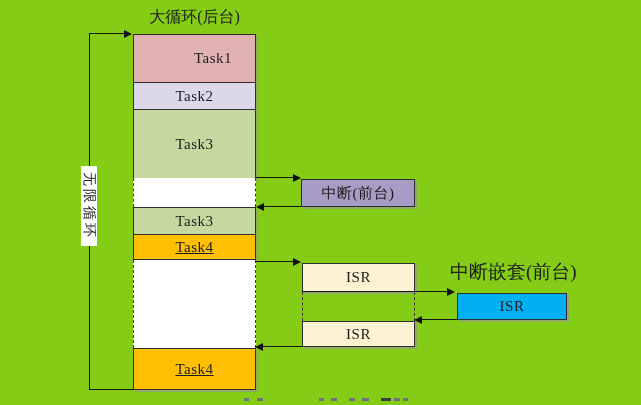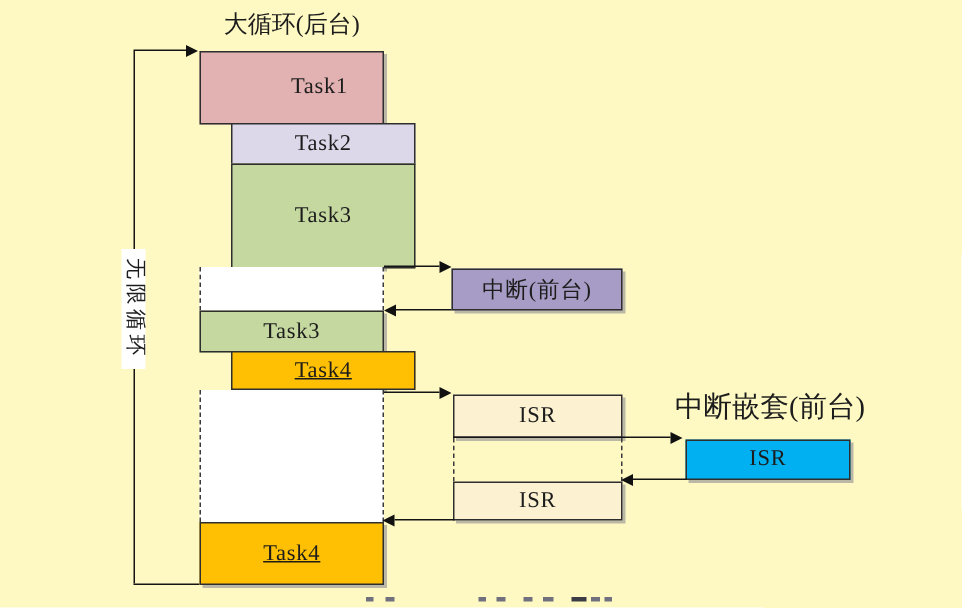--- a/index.html
+++ b/index.html
@@ -1,31 +1,31 @@
 <!DOCTYPE html>
 <html><head>
 <meta charset="utf-8">
 <style>
   html,body{margin:0;padding:0;background:#ffffff;}
   .canvas{
-    position:relative;width:641px;height:405px;background:#fef9c3;overflow:hidden;
+    position:relative;width:641px;height:405px;background:#84cc16;overflow:hidden;
     font-family:"Liberation Serif","DejaVu Serif",serif;color:#1c1c1c;
   }
   .txt{position:absolute;font-size:19px;line-height:1;white-space:nowrap;}
   .center{text-align:center;}
   
   .box{
     position:absolute;box-sizing:border-box;border:1px solid #2e2e2e;
     display:flex;align-items:center;justify-content:center;
     font-size:15px;letter-spacing:0.5px;
   }
   .shadow{box-shadow:2px 2px 0 rgba(150,150,150,0.65);}
   .group{position:absolute;box-shadow:2px 2px 0 rgba(150,150,150,0.65);}
   .group .box{position:relative;width:100%;}
-  .group .box + .box{margin-top:-1px;margin-left:21px;}
+  .group .box + .box{margin-top:-1px;}
   .c-task1{background:#e1b2b1;padding-left:37px;}
   .c-task2{background:#dcd8ea;}
   .c-task3{background:#c5d8a0;}
   .c-task4{background:#ffc003;text-decoration:underline;}
   .c-int  {background:#a79cc5;}
   .c-isr  {background:#fcf2d1;}
   .c-nisr {background:#00b0f0;}
   
   .hline{position:absolute;height:0;border-top:1px solid #141414;}
   .vline{position:absolute;width:0;border-left:1px solid #141414;}

